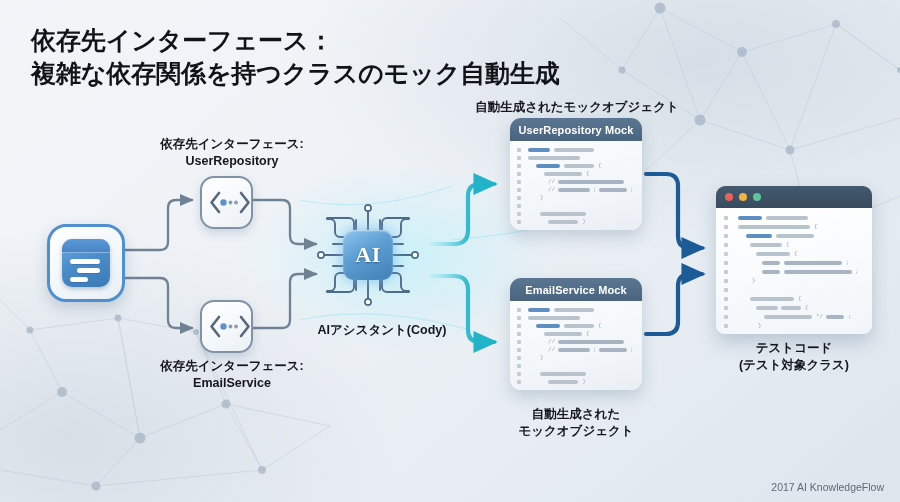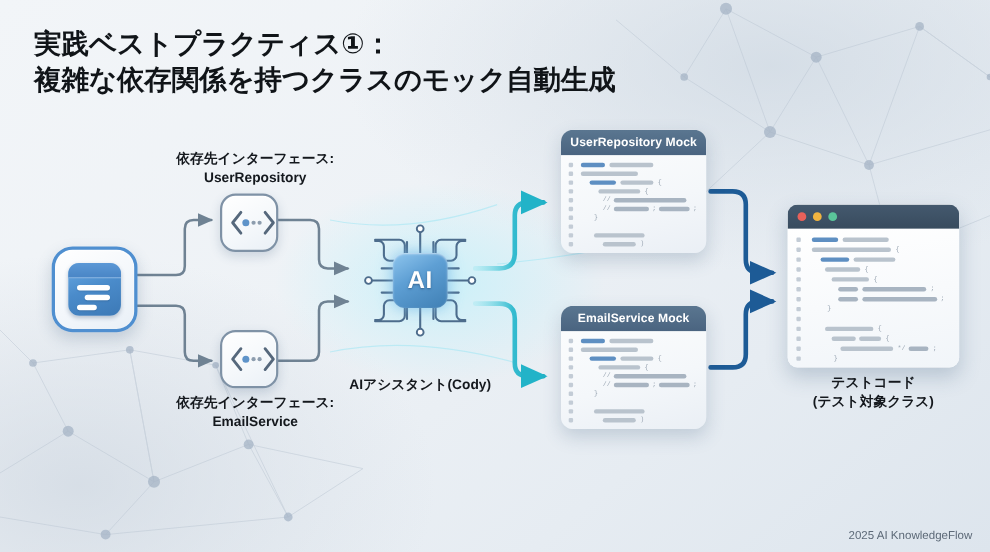--- a/index.html
+++ b/index.html
@@ -85,21 +85,21 @@
     border-radius: 14px;
     background: linear-gradient(150deg, #ffffff 0%, #f5f8fb 55%, #eaf0f6 100%);
     border: 2px solid #7f92a6;
     box-shadow: 0 4px 10px rgba(60,90,125,0.2), inset 0 1px 2px #fff;
   }
   #iface-top { left: 200px; top: 176px; }
   #iface-bot { left: 200px; top: 300px; }
   .iface svg { display:block; }
 
   
-  #aichip { position:absolute; left:323px; top:196px; width:118px; height:118px; z-index:4; }
+  #aichip { position:absolute; left:309px; top:196px; width:118px; height:118px; z-index:4;font-family:Liberation Serif, serif; }
   #ai-core {
     position:absolute; left:34px; top:34px; width:50px; height:50px;
     border-radius:11px;
     background: linear-gradient(150deg, #8fc6ee 0%, #5e9fd4 42%, #3f7fb4 100%);
     box-shadow: 0 0 14px rgba(110,180,230,.75), inset 0 1px 2px rgba(255,255,255,.6);
     display:flex; align-items:center; justify-content:center;
     color:#fff; font-size:22px; font-weight:bold; letter-spacing:.5px;
     text-shadow: 0 1px 2px rgba(25,55,90,.55);
   }
 
@@ -234,21 +234,21 @@
       <path d="M432 244 L454 244 Q468 244 468 230 L468 196 Q468 184 480 184 L494 184" marker-end="url(#ahTeal)"></path>
       <path d="M432 276 L454 276 Q468 276 468 290 L468 330 Q468 342 480 342 L494 342" marker-end="url(#ahTeal)"></path>
     </g>
 
     <g stroke="#1d5b96" stroke-width="4.2" fill="none" stroke-linecap="round" stroke-linejoin="round">
       <path d="M646 174 L666 174 Q678 174 678 186 L678 236 Q678 248 690 248 L702 248" marker-end="url(#ahNavy)"></path>
       <path d="M646 334 L666 334 Q678 334 678 322 L678 286 Q678 274 690 274 L702 274" marker-end="url(#ahNavy)"></path>
     </g>
   </svg>
 
-  <div id="title">実践ベストプラクティス①：
+  <div id="title">依存先インターフェース：
 複雑な依存関係を持つクラスのモック自動生成</div>
 
   <div id="userservice">
     <div id="us-icon">
       <span class="us-bar us-b1"></span>
       <span class="us-bar us-b2"></span>
       <span class="us-bar us-b3"></span>
     </div>
   </div>
 
@@ -294,22 +294,23 @@
       </g>
       <g fill="#ffffff" stroke="#4d6c8c" stroke-width="1.7">
         <circle cx="59" cy="12" r="3.1"></circle>
           <circle cx="59" cy="106" r="3.1"></circle>
         <circle cx="12" cy="59" r="3.1"></circle>
           <circle cx="106" cy="59" r="3.1"></circle>
       </g>
     </svg>
     <div id="ai-core">AI</div>
   </div>
-  <div class="lbl" style="left:308px; top:322px; width:148px;margin-top:20px;">AIアシスタント(Cody)</div>
-
+  <div class="lbl" style="left:308px; top:322px; width:148px;">AIアシスタント(Cody)</div>
+
+  <div class="lbl" style="left:466px; top:99px; width:222px;">自動生成されたモックオブジェクト</div>
 
   <div class="mock" id="mock-top">
     <div class="mock-hd">UserRepository Mock</div>
     <div class="mock-body">
       <span class="gut" style="left:7px;  top:7px"></span>
         <span class="cl k" style="left:18px; top:7px;  width:22px"></span>
         <span class="cl" style="left:44px; top:7px;  width:40px"></span>
       <span class="gut" style="left:7px;  top:15px"></span>
         <span class="cl" style="left:18px; top:15px; width:52px"></span>
       <span class="gut" style="left:7px;  top:23px"></span>
@@ -366,20 +367,22 @@
       <span class="gut" style="left:7px;  top:55px"></span>
         <span class="ch" style="left:30px; top:54px">}</span>
       <span class="gut" style="left:7px;  top:63px"></span>
       <span class="gut" style="left:7px;  top:71px"></span>
         <span class="cl" style="left:30px; top:71px; width:46px"></span>
       <span class="gut" style="left:7px;  top:79px"></span>
         <span class="cl" style="left:38px; top:79px; width:30px"></span>
         <span class="ch" style="left:72px; top:78px">)</span>
     </div>
   </div>
+  <div class="lbl" style="left:500px; top:406px; width:152px;">自動生成された
+モックオブジェクト</div>
 
   <div id="codewin">
     <div id="cw-hd">
       <span class="dot" style="background:#e8615a"></span>
       <span class="dot" style="background:#f0b440"></span>
       <span class="dot" style="background:#5ac59a"></span>
     </div>
     <div id="cw-body">
       <span class="gut" style="left:8px;  top:8px"></span>
         <span class="cl k" style="left:22px; top:8px;  width:24px"></span>
@@ -419,15 +422,15 @@
         <span class="ch" style="left:100px; top:106px">*/</span>
         <span class="cl d" style="left:110px; top:107px; width:18px"></span>
         <span class="ch" style="left:132px; top:106px">;</span>
       <span class="gut" style="left:8px;  top:116px"></span>
         <span class="ch" style="left:42px; top:115px">}</span>
     </div>
   </div>
   <div class="lbl" style="left:718px; top:340px; width:152px;">テストコード
 (テスト対象クラス)</div>
 
-  <div id="footer">2025 AI KnowledgeFlow</div>
+  <div id="footer">2017 AI KnowledgeFlow</div>
 
 </div>
 
 </body></html>

